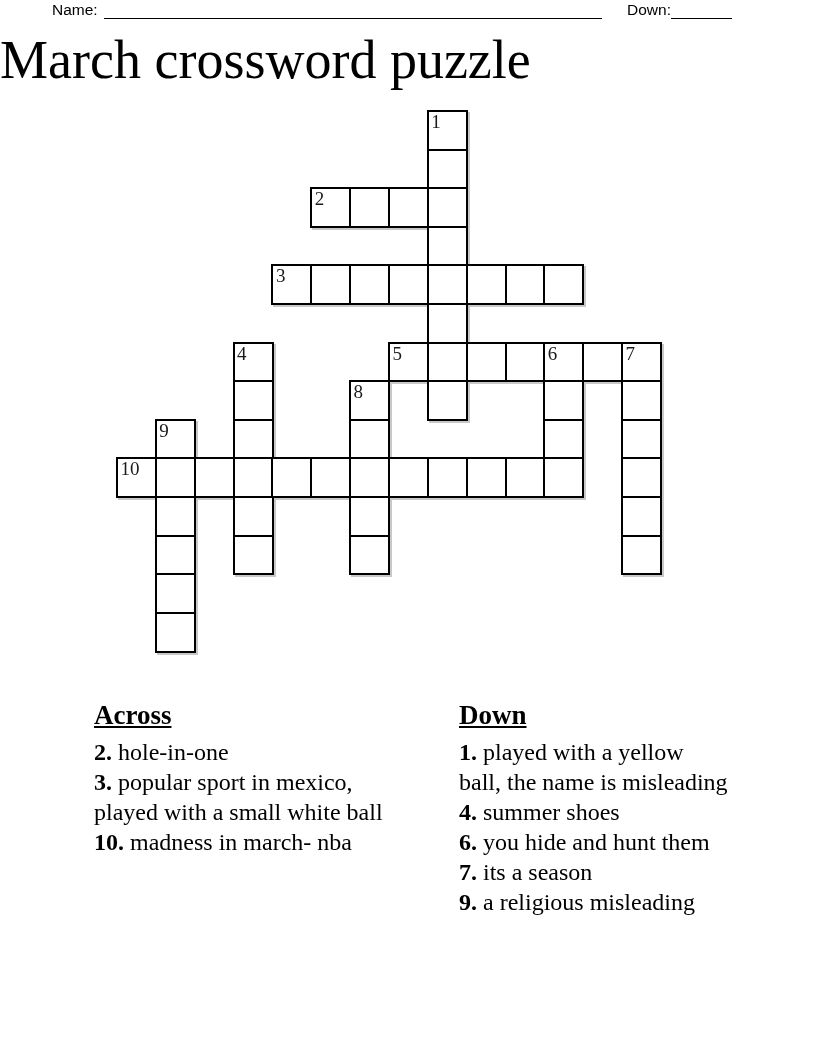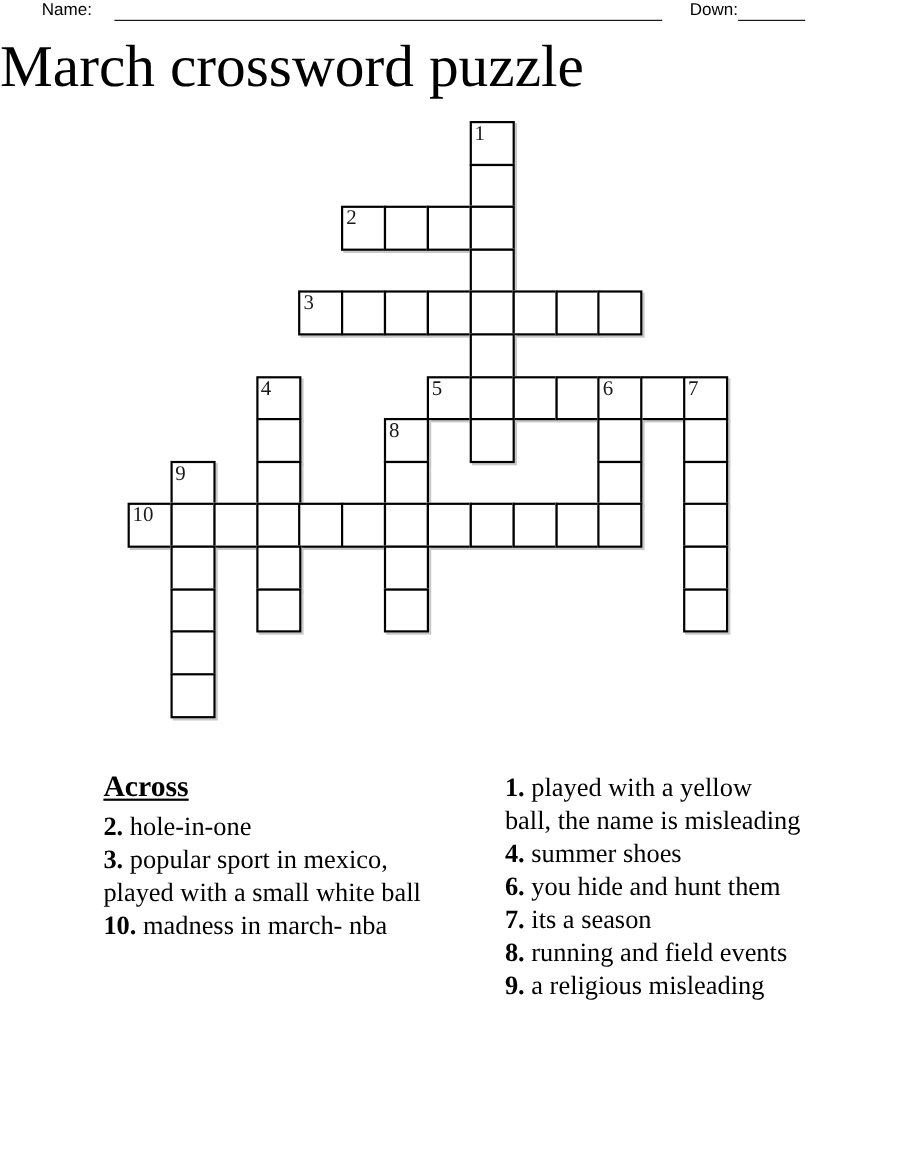--- a/index.html
+++ b/index.html
@@ -14,21 +14,21 @@
   }
   
   .toplabel {
     position: absolute;
     top: 1px;
     font-family: "Liberation Sans", sans-serif;
     font-size: 15.5px;
     line-height: 17px;
     color: #000;
   }
-  .name-label { left: 38px; }
+  .name-label { left: 52px; }
   .date-label { left: 627px; }
   .blankline {
     position: absolute;
     top: 17px;
     height: 1px;
     border-bottom: 1.6px solid #000;
   }
   .name-line { left: 104px; width: 498px; }
   .date-line { left: 671px; width: 61px; }
   
@@ -186,24 +186,24 @@
     <h2 class="clue-heading">Across</h2>
     <div id="across-list">
         <p class="clue"><b>2.</b> <span class="cluetext">hole-in-one</span></p>
         <p class="clue"><b>3.</b> <span class="cluetext">popular sport in mexico,
 played with a small white ball</span></p>
         <p class="clue"><b>10.</b> <span class="cluetext">madness in march- nba</span></p>
       </div>
   </div>
 
   <div class="clue-col clue-col-down">
+    <h2 class="clue-heading">Down</h2>
     <div id="down-list">
         <p class="clue"><b>1.</b> <span class="cluetext">played with a yellow
 ball, the name is misleading</span></p>
         <p class="clue"><b>4.</b> <span class="cluetext">summer shoes</span></p>
         <p class="clue"><b>6.</b> <span class="cluetext">you hide and hunt them</span></p>
         <p class="clue"><b>7.</b> <span class="cluetext">its a season</span></p>
-        <p class="clue"><b>8.</b> <span class="cluetext">running and field events</span></p>
         <p class="clue"><b>9.</b> <span class="cluetext">a religious misleading</span></p>
       </div>
   </div>
 
 </div>
 
 </body></html>

